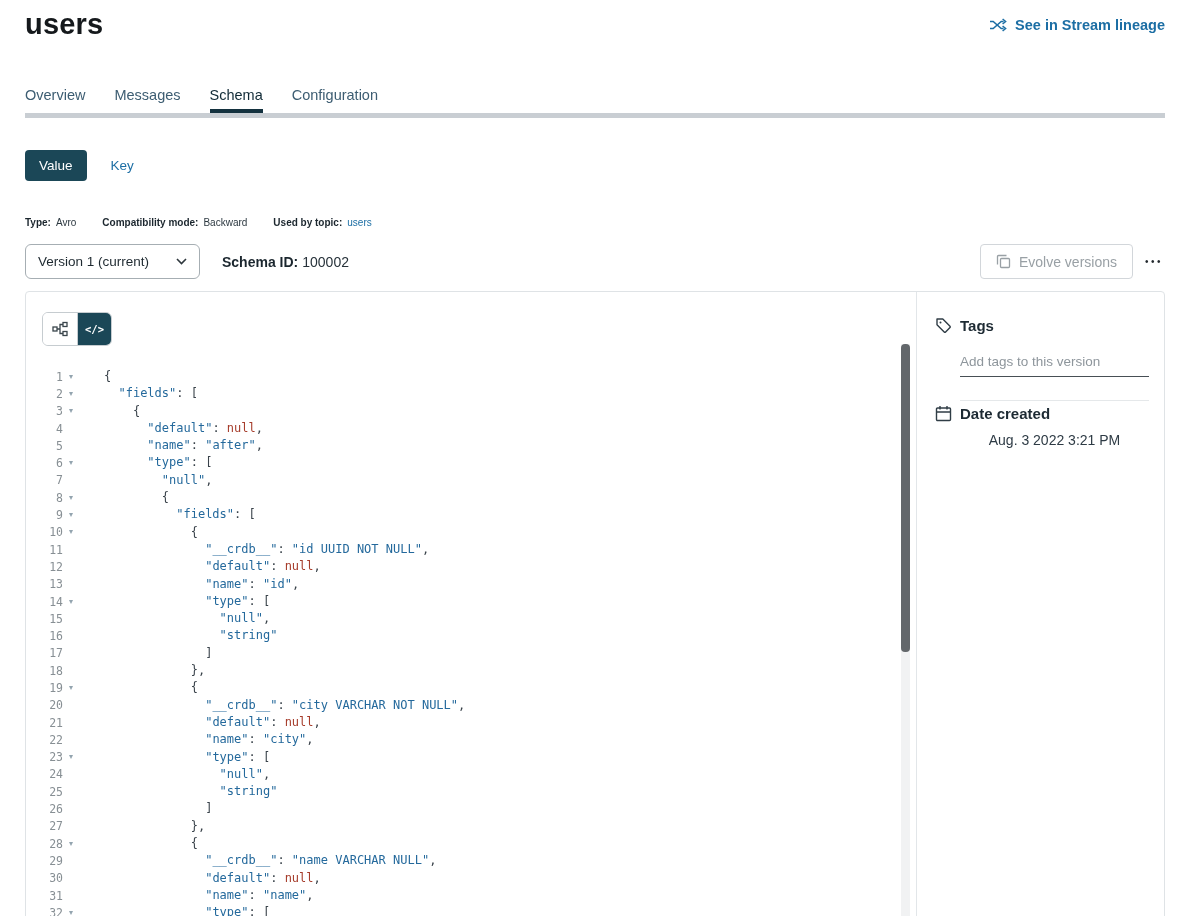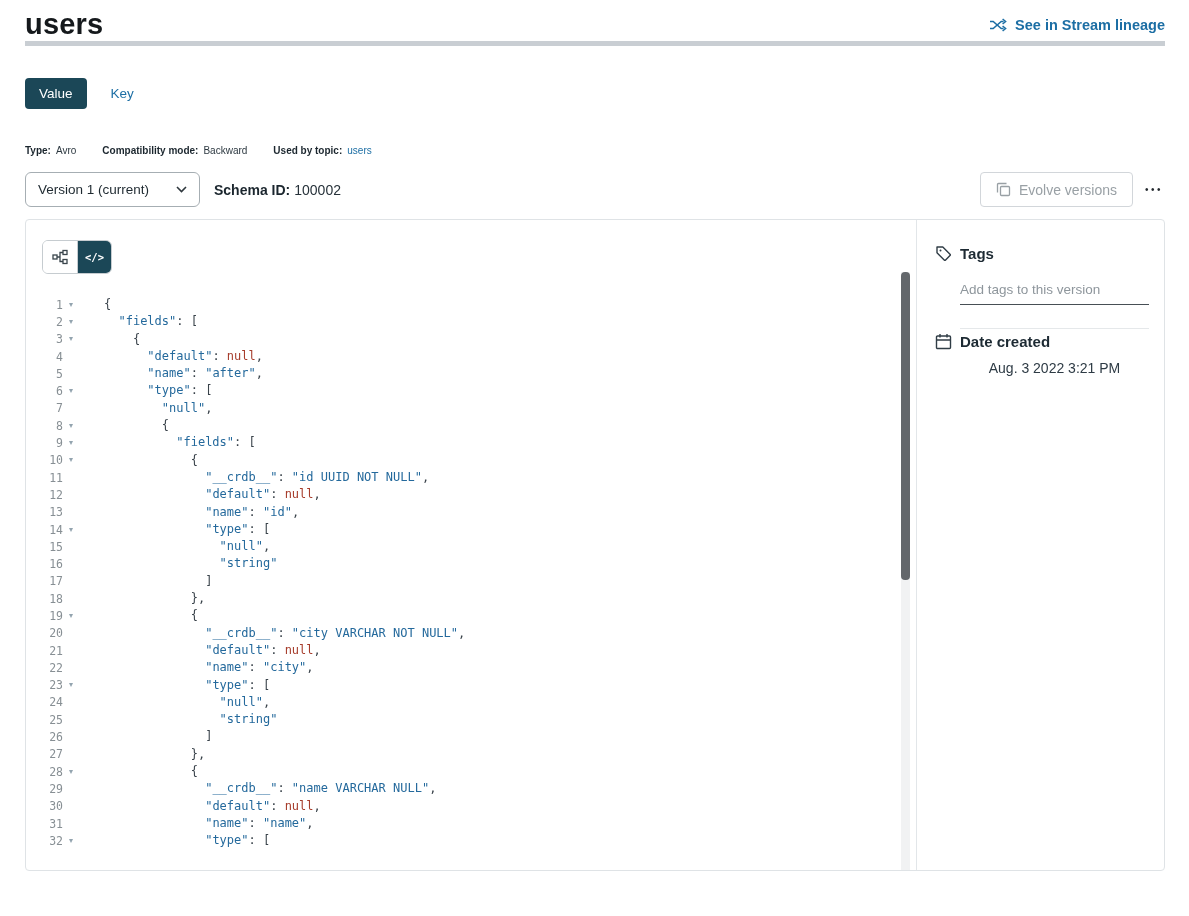--- a/index.html
+++ b/index.html
@@ -36,21 +36,21 @@
   .seg.key{color:var(--link-blue);}
   
   .meta-row{margin-top:36px;display:flex;gap:26px;font-size:10px;color:#2c3840;}
   .meta b{font-weight:700;color:#1b262e;margin-right:5px;}
   .link{color:var(--link-blue);text-decoration:none;cursor:pointer;}
   
   .controls-row{margin-top:16px;display:flex;align-items:center;}
   .select{width:175px;height:35px;border:1px solid #a6aeb3;border-radius:6px;background:#fff;
     display:flex;align-items:center;justify-content:space-between;padding:0 12px;
     font-size:13.5px;color:#1e2930;cursor:pointer;}
-  .schema-id{margin-left:14px;font-size:14px;color:#27323a;text-align:center;}
+  .schema-id{margin-left:22px;font-size:14px;color:#27323a;text-align:center;}
   .schema-id b{font-weight:700;color:#1b262e;margin-right:4px;}
   .spacer{flex:1;}
   .btn{height:35px;display:flex;align-items:center;gap:8px;border-radius:4px;background:#fff;
     font-family:inherit;font-size:14px;padding:0 15px;cursor:pointer;}
   .btn.disabled{border:1px solid #d2d6da;color:#99a0a5;}
   .btn.outline{border:1px solid var(--evolve-teal);color:var(--evolve-teal);margin-left:19px;}
   .more{border:none;background:none;cursor:pointer;margin-left:10px;padding:6px 2px;
     font-size:10px;letter-spacing:2.5px;color:#23292e;}
   
   .panel{margin-top:12px;border:1px solid #dfe3e6;border-radius:4px;display:flex;height:652px;overflow:hidden;}
@@ -96,20 +96,26 @@
       <svg width="18" height="14" viewBox="0 0 18 14" fill="none" stroke="currentColor" stroke-width="1.5">
         <path d="M1 3.5h3.2l8 7h2.4"></path>
         <path d="M1 10.5h3.2l8-7h2.4"></path>
         <path d="M13.6 1l3 2.5-3 2.5"></path>
         <path d="M13.6 8l3 2.5-3 2.5"></path>
       </svg>
       <span>See in Stream lineage</span>
     </a>
   </div>
 
+  <nav class="tabs">
+      <div class="tab">Overview</div>
+      <div class="tab">Messages</div>
+      <div class="tab active">Schema</div>
+      <div class="tab">Configuration</div>
+    </nav>
   <div class="tabs-bar"></div>
 
   <div class="seg-row">
     <button class="seg active">Value</button>
     <button class="seg key">Key</button>
   </div>
 
   <div class="meta-row">
     <span class="meta">
       <b>Type:</b><span>Avro</span>

